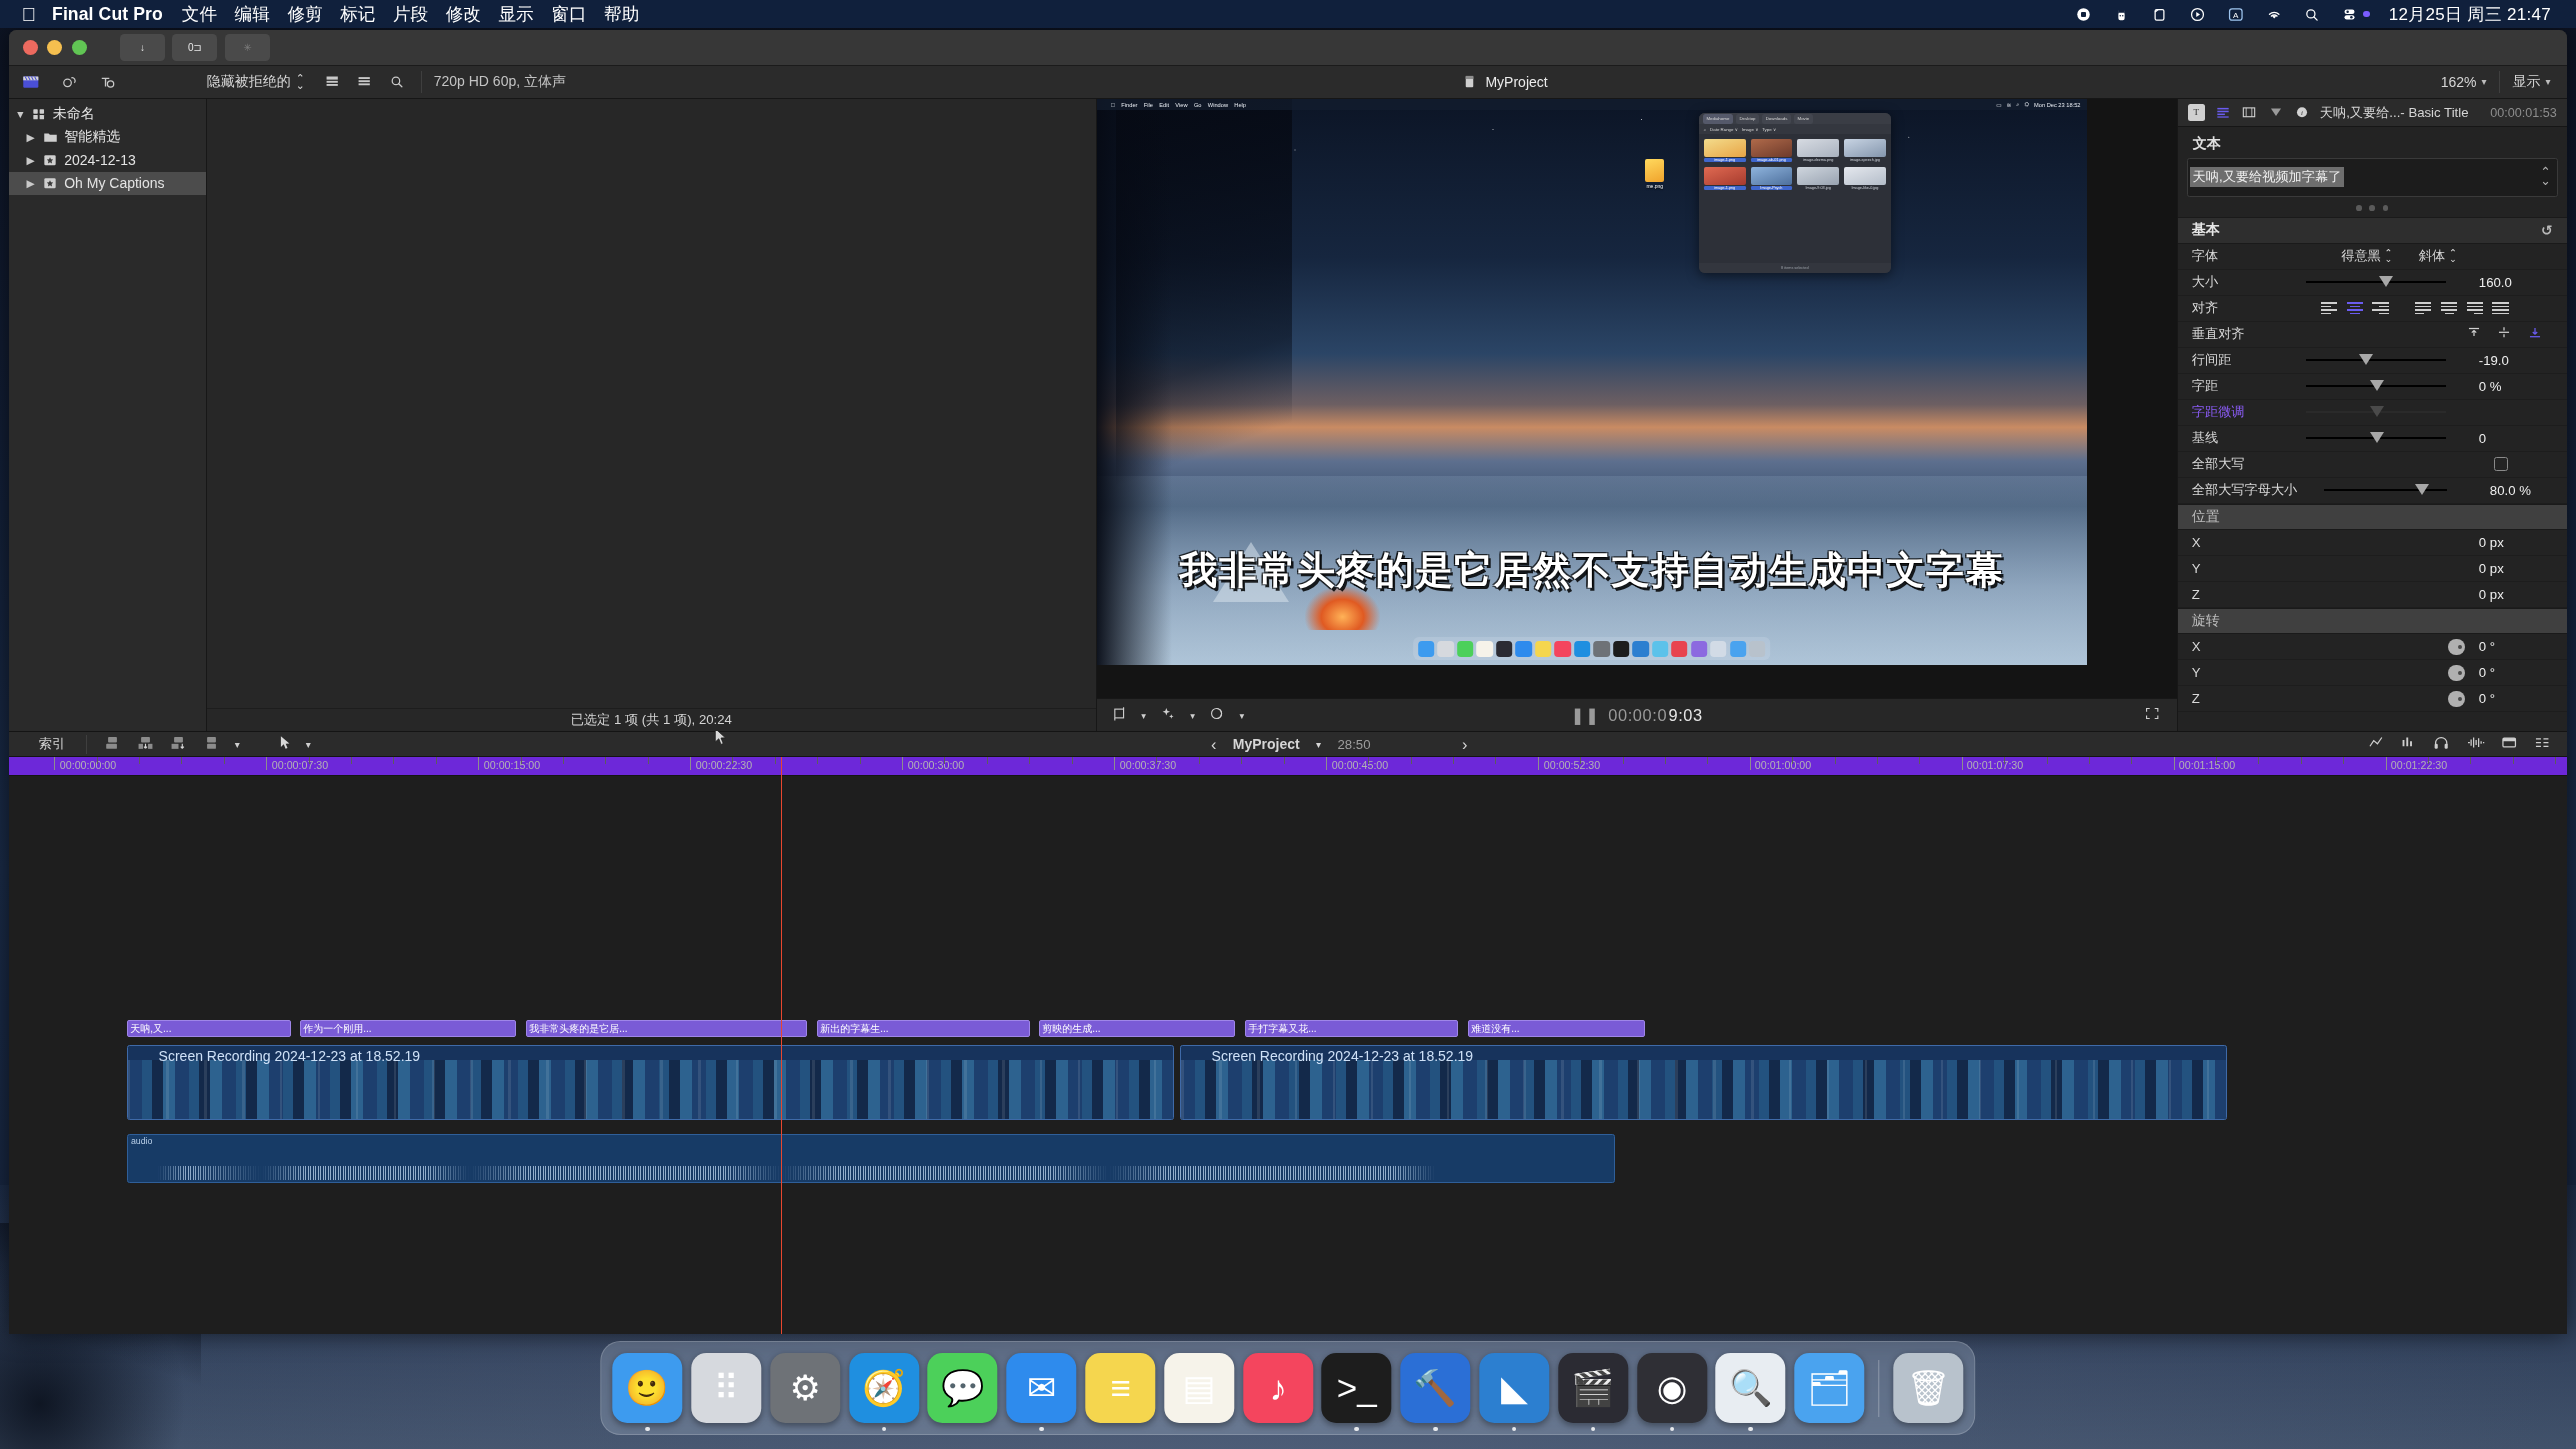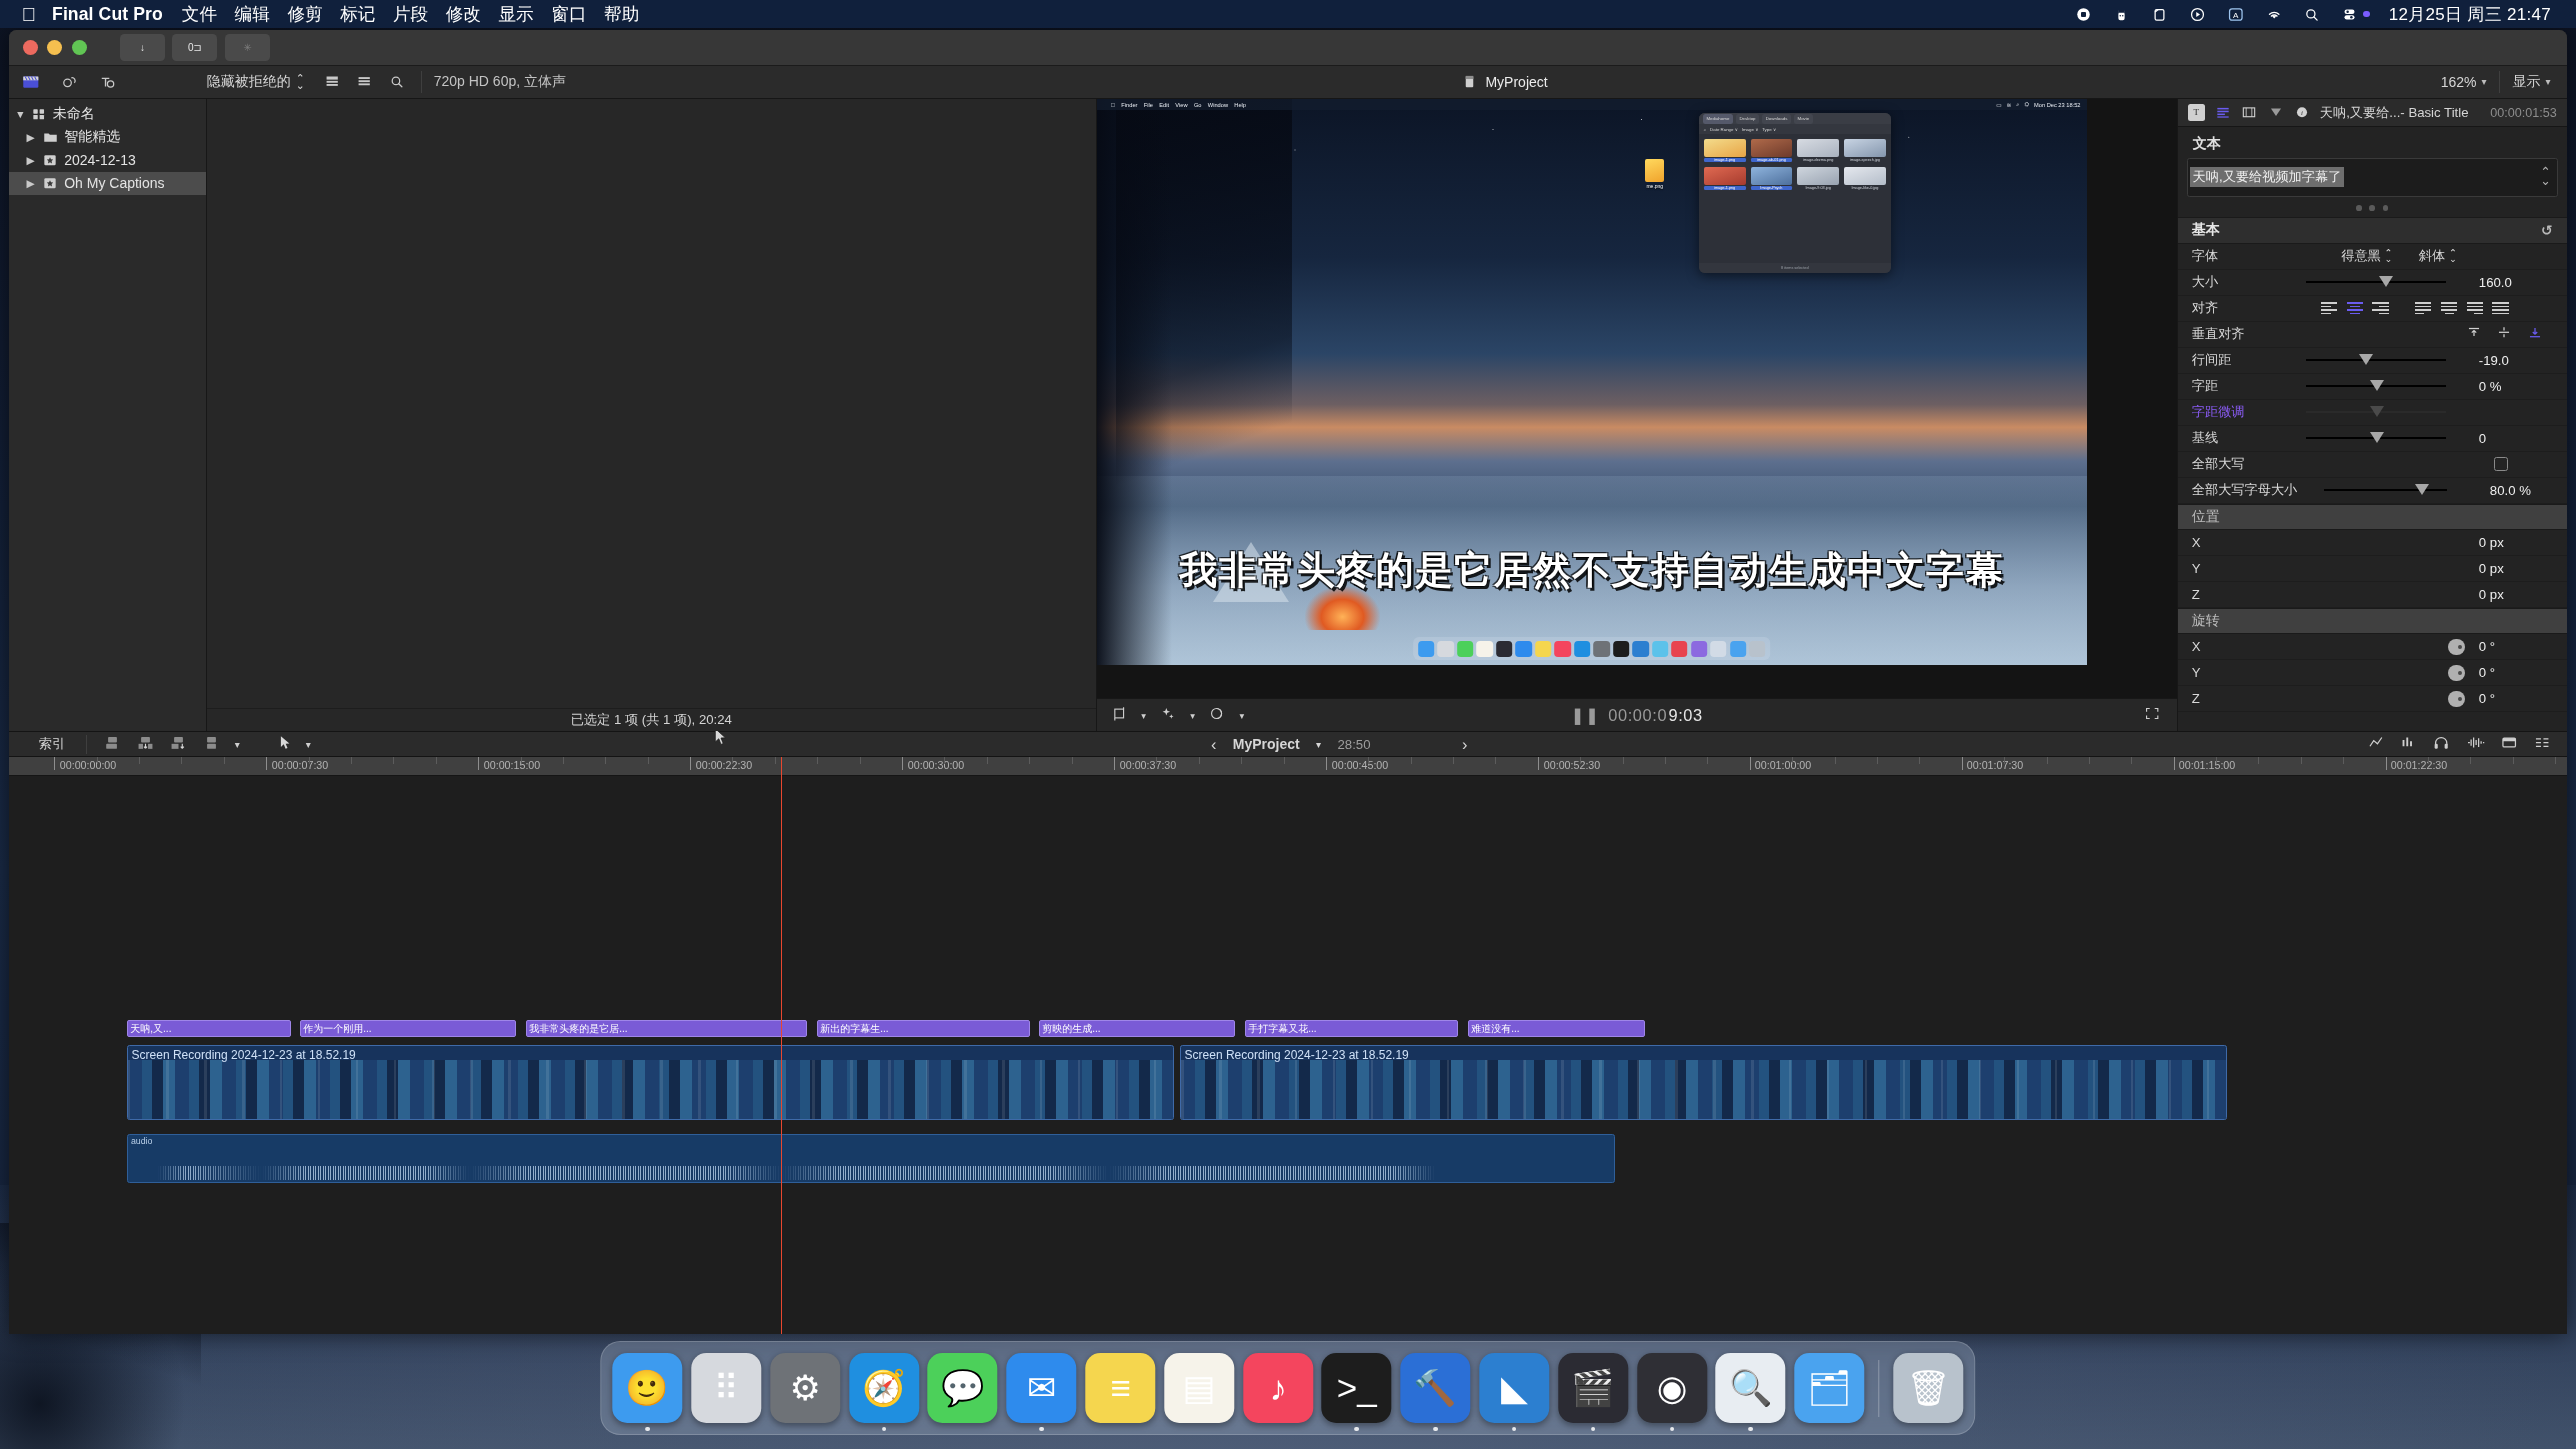--- a/index.html
+++ b/index.html
@@ -231,34 +231,34 @@
   }
   .tl-index{ padding-left:30px; width:77px; }
   .tl-vsep{ width:0.6px;height:19px;background:#3f3f3f; }
   .tl-tools{ display:flex; align-items:center; gap:14px; padding-left:16.4px; }
   .tl-center{ flex:1; display:flex; align-items:center; justify-content:center; gap:16.4px; color:#d6d6d6; }
   .tl-center .proj{ font-weight:bold; font-size:14px;}
   .tl-center .dur{ color:#9e9e9e; }
   .tl-right{ display:flex;align-items:center;gap:16.4px;padding-right:16.4px; }
 
   .timeline { position:relative; height:604px; background:#1e1e1e; overflow:hidden; }
-  .ruler { height:19px; position:relative; border-bottom:0.6px solid #151515; background:#404040;}
+  .ruler { height:19px; position:relative; border-bottom:0.6px solid #151515; background:#6d28d9;}
   .ruler .tick{ position:absolute; top:0; width:0.6px; height:7px; background:#5c5c5c; }
   .ruler .tickmaj{ height:12.6px; background:#8e8e8e; }
   .ruler .lbl{ position:absolute; top:1.9px; color:#b3b3b3; font-size:10.7px; white-space:nowrap;}
   .lane { position:absolute; }
   .title-clip {
     position:absolute; top:0; height:16.4px; background:#7a5bd6; border:0.6px solid #9f86e8;
     border-radius:1.9px; color:#fff; font-size:10px; padding:0.6px 2.5px; overflow:hidden;
     white-space:nowrap; line-height:14px;
   }
   .vclip {
     position:absolute; top:0; height:75px; background:#17335c; border:0.6px solid #3f6aa8; border-radius:2.5px; overflow:hidden;
   }
-  .vclip .nm{ color:#cfe1f7; font-size:12px; padding:1.3px 3.8px; position:relative; z-index:2;}
+  .vclip .nm{ color:#cfe1f7; font-size:14px; padding:1.3px 3.8px; position:relative; z-index:2;margin-left:27px;}
   .vclip .strip{ position:absolute; left:0; right:0; top:14px; bottom:0;
     background: repeating-linear-gradient(90deg,
       #1d3f6e 0 14px, #23527f 14px 24px, #13294a 24px 35px, #2d628f 35px 47px);
   }
   .vclip .strip:after{
     content:''; position:absolute; inset:0;
     background: repeating-linear-gradient(90deg, rgba(255,255,255,.10) 0 2.5px, rgba(0,0,0,0) 2.5px 38px);
   }
   .aclip {
     position:absolute; top:0; height:49px; background:#173b66; border:0.6px solid #2f5f99; border-radius:2.5px; overflow:hidden;

